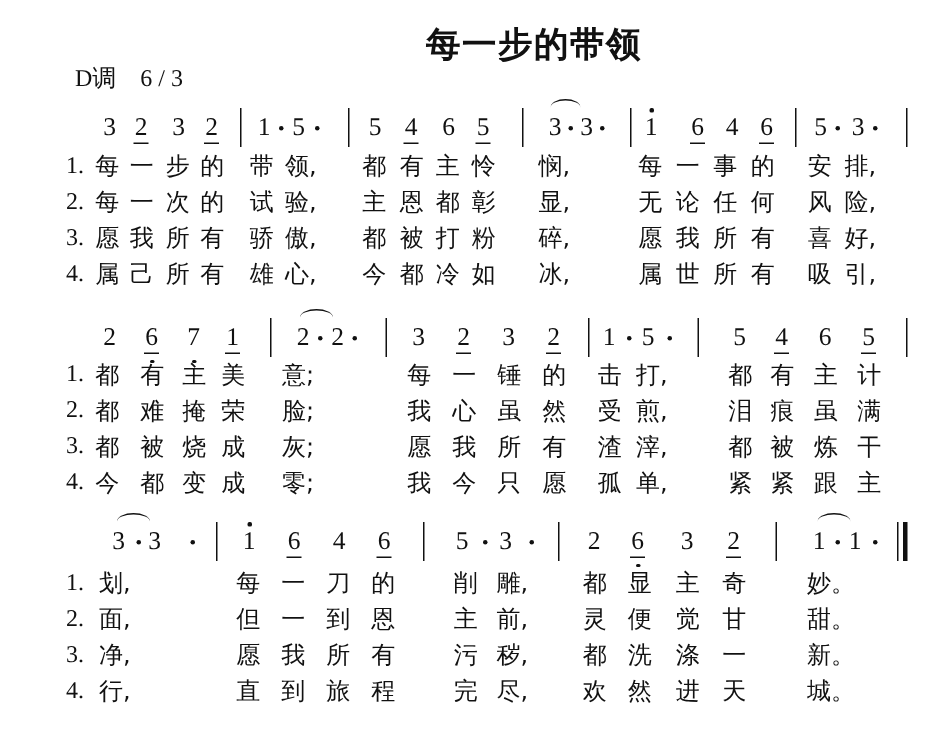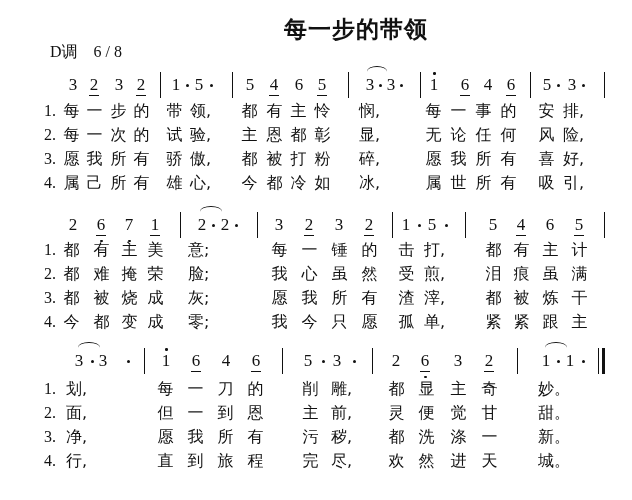--- a/index.html
+++ b/index.html
@@ -23,21 +23,21 @@
   .lyr { position:absolute; left:0; width:632px; height:22px; font-size:16px; line-height:22px;
          font-family:"DejaVu Sans","Liberation Sans",sans-serif; }
   .ch { position:absolute; top:0; width:17px; text-align:center; }
   .vn { position:absolute; top:0; font-family:"Liberation Serif","DejaVu Serif",serif; font-size:16px; }
 </style>
 </head>
 <body>
 
 <div class="title">每一步的带领</div>
 <div class="key">
-  <span>D调</span><span class="meter">6 / 8</span>
+  <span>D调</span><span class="meter">6 / 3</span>
 </div>
 
 <div class="nrow" style="top:75px;">
   <span class="n" style="left:67px">3</span>
   <span class="n ul" style="left:88px">2</span>
   <span class="n" style="left:113px">3</span>
   <span class="n ul" style="left:135px">2</span>
   <span class="bar" style="left:160px"></span>
   <span class="n" style="left:170px">1</span>
   <span class="dot" style="left:186px"></span>

